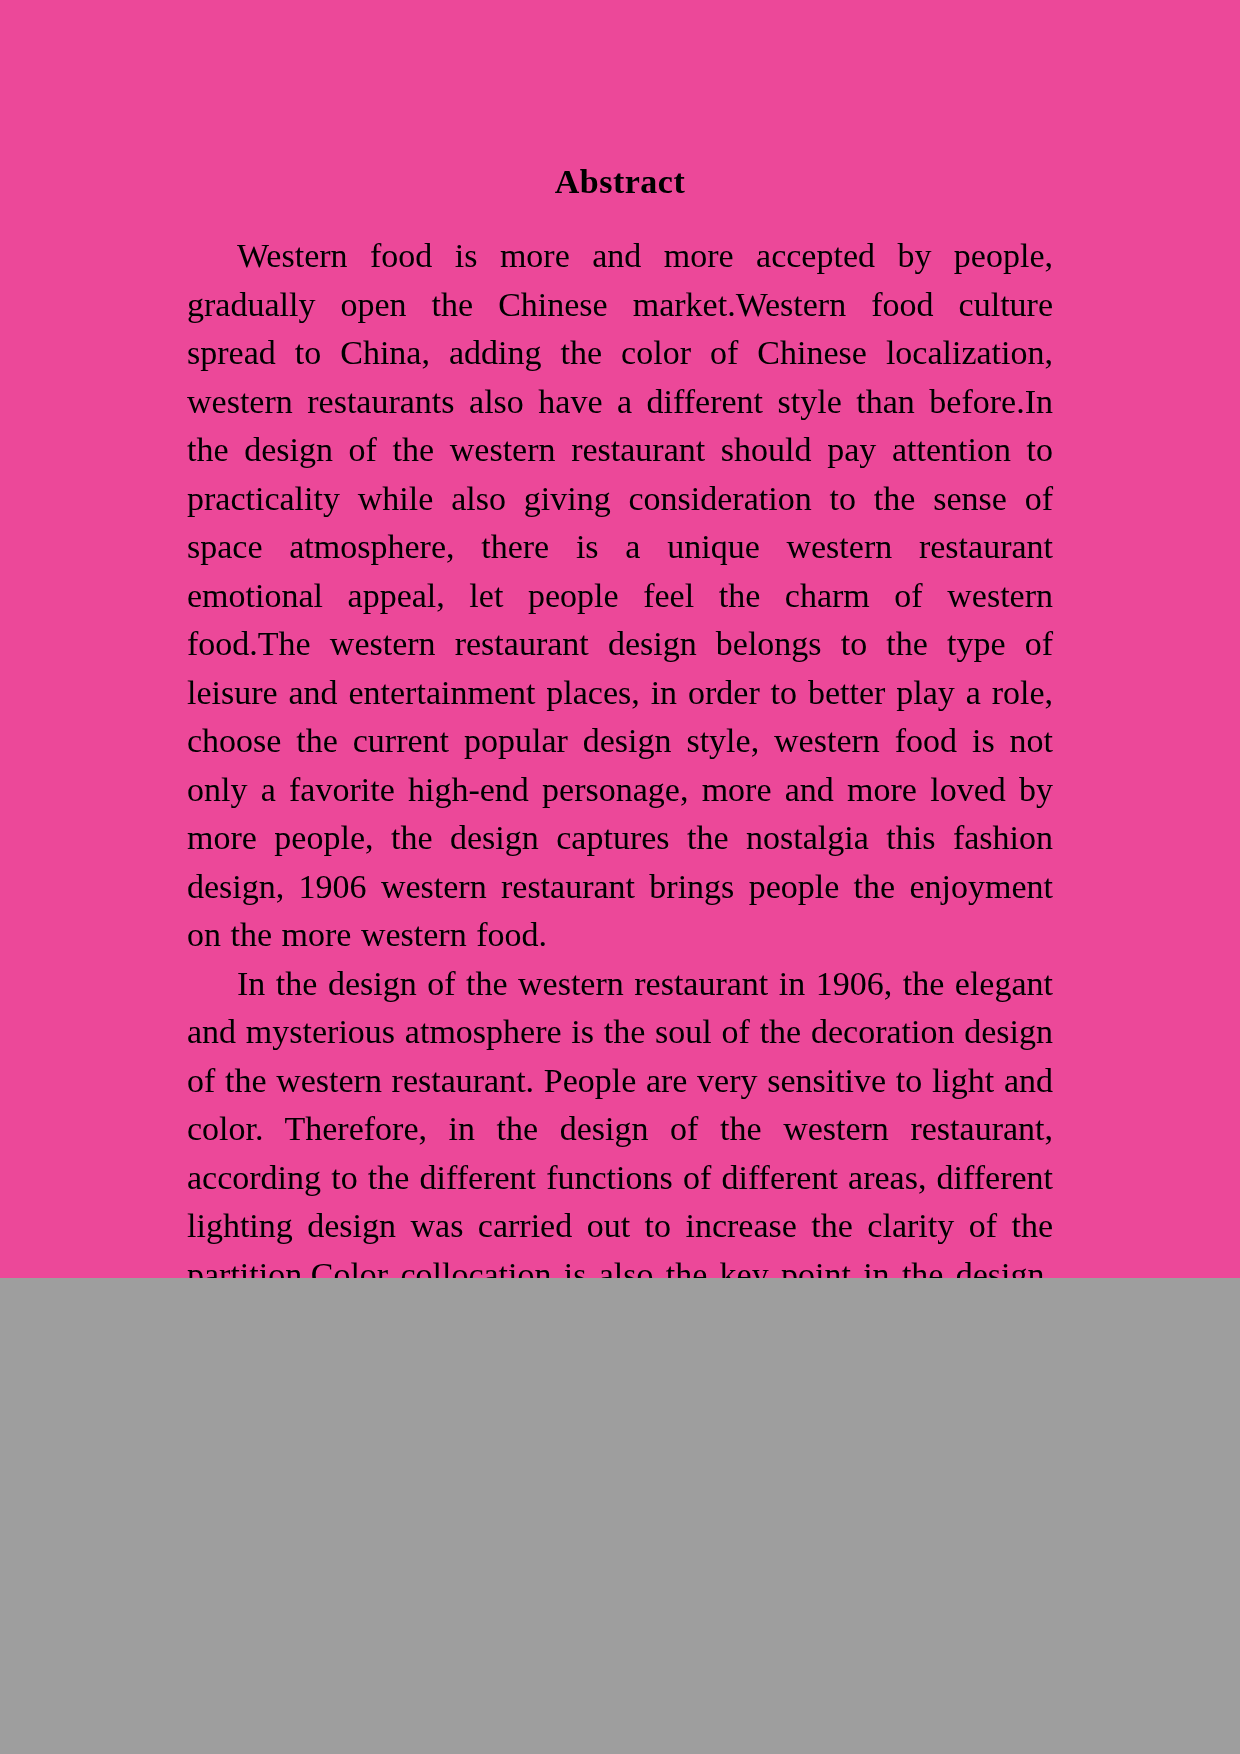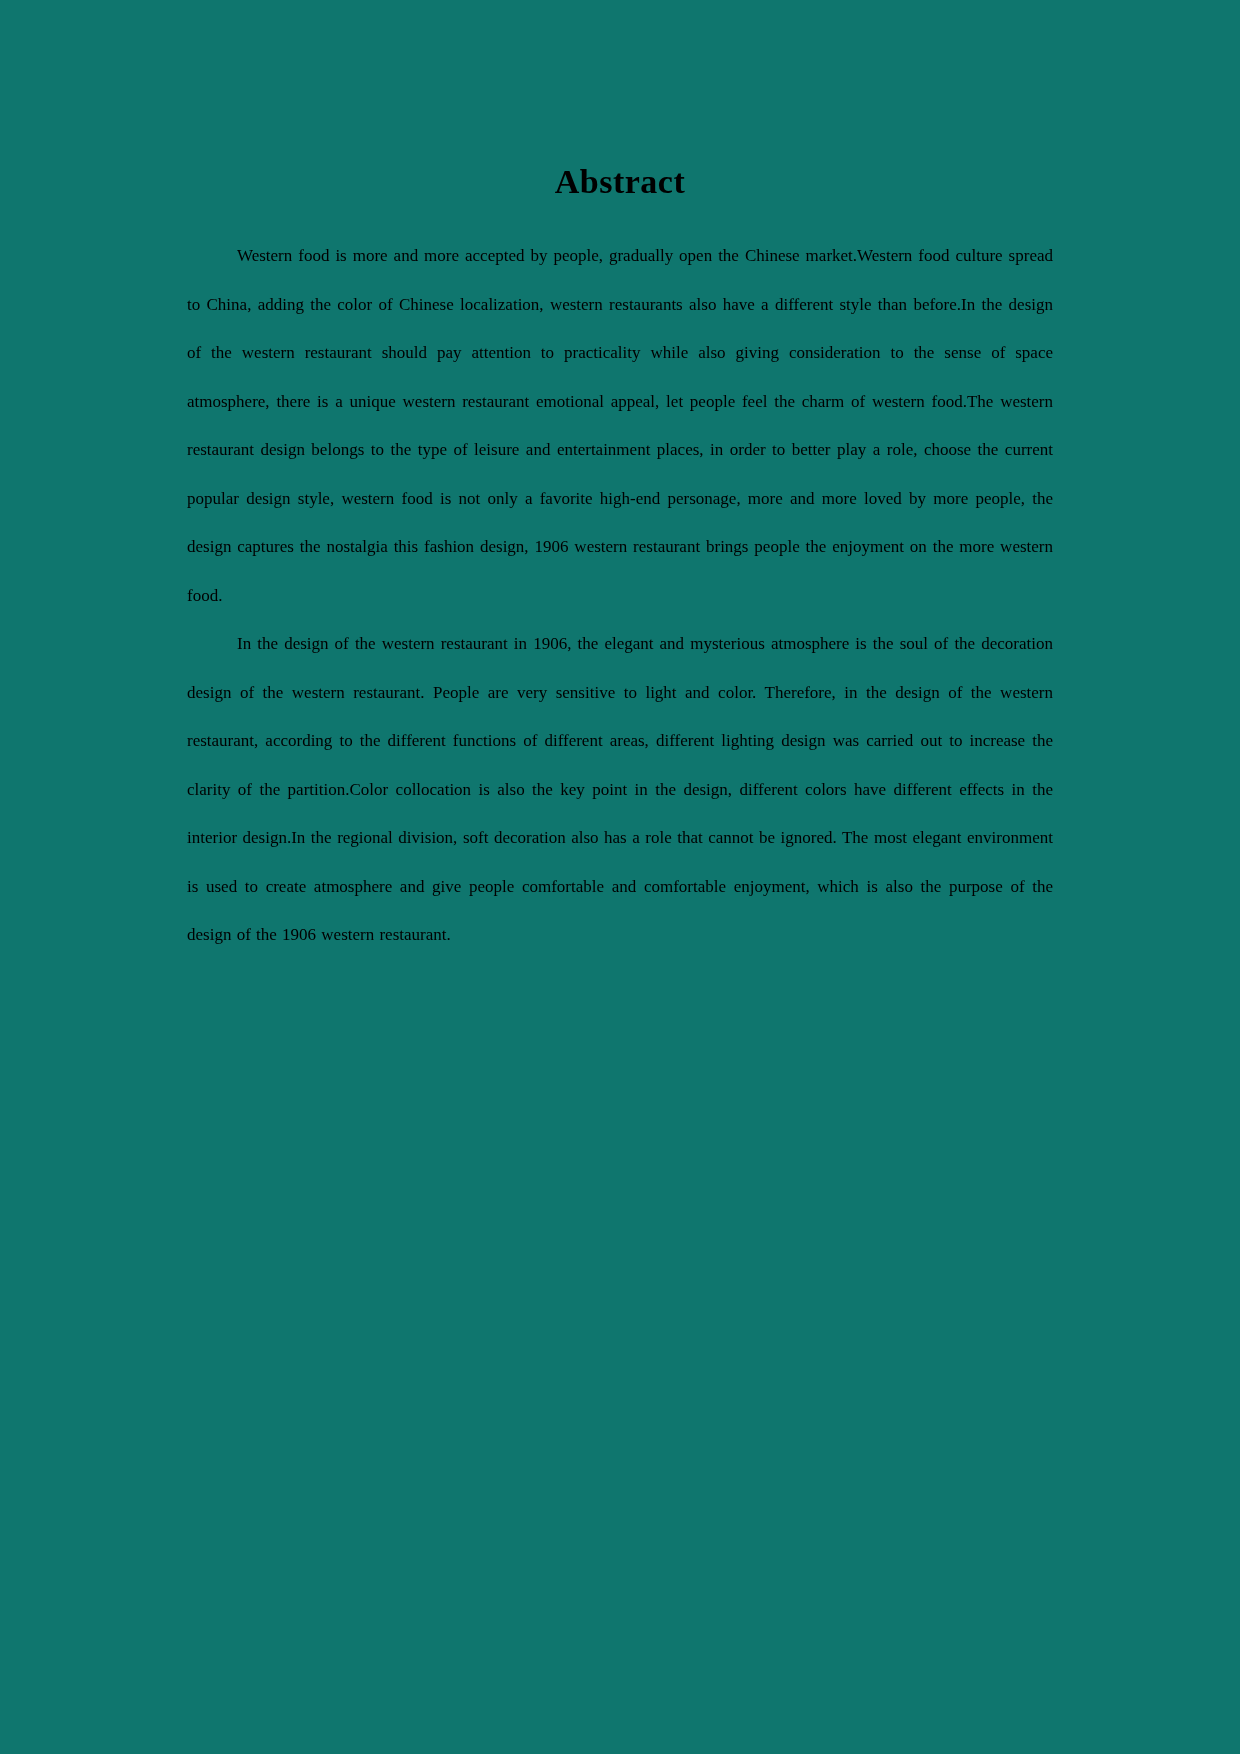--- a/index.html
+++ b/index.html
@@ -4,22 +4,22 @@
 <style>
   * { margin: 0; padding: 0; box-sizing: border-box; }
 
   html, body {
     background: #9e9e9e;
   }
 
   .page {
     position: relative;
     width: 1240px;
-    height: 1754px;
-    background: #0f766e;
+    height: 1278px;
+    background: #ec4899;
     margin: 0 auto;
     font-family: "Liberation Serif", "DejaVu Serif", serif;
     color: #000000;
     overflow: hidden;
   }
 
   .content {
     position: absolute;
     left: 187px;
     top: 158px;
@@ -30,21 +30,21 @@
     font-family: "Liberation Serif", "DejaVu Serif", serif;
     font-size: 34px;
     font-weight: bold;
     text-align: center;
     line-height: 48px;
     margin-bottom: 26px;
     letter-spacing: 0.5px;
   }
 
   .doc-body p {
-    font-size: 17px;
+    font-size: 34px;
     line-height: 48.5px;
     text-align: justify;
     text-indent: 50px;
     word-spacing: 1px;
     margin: 0;
   }
 </style>
 </head>
 <body>
 

